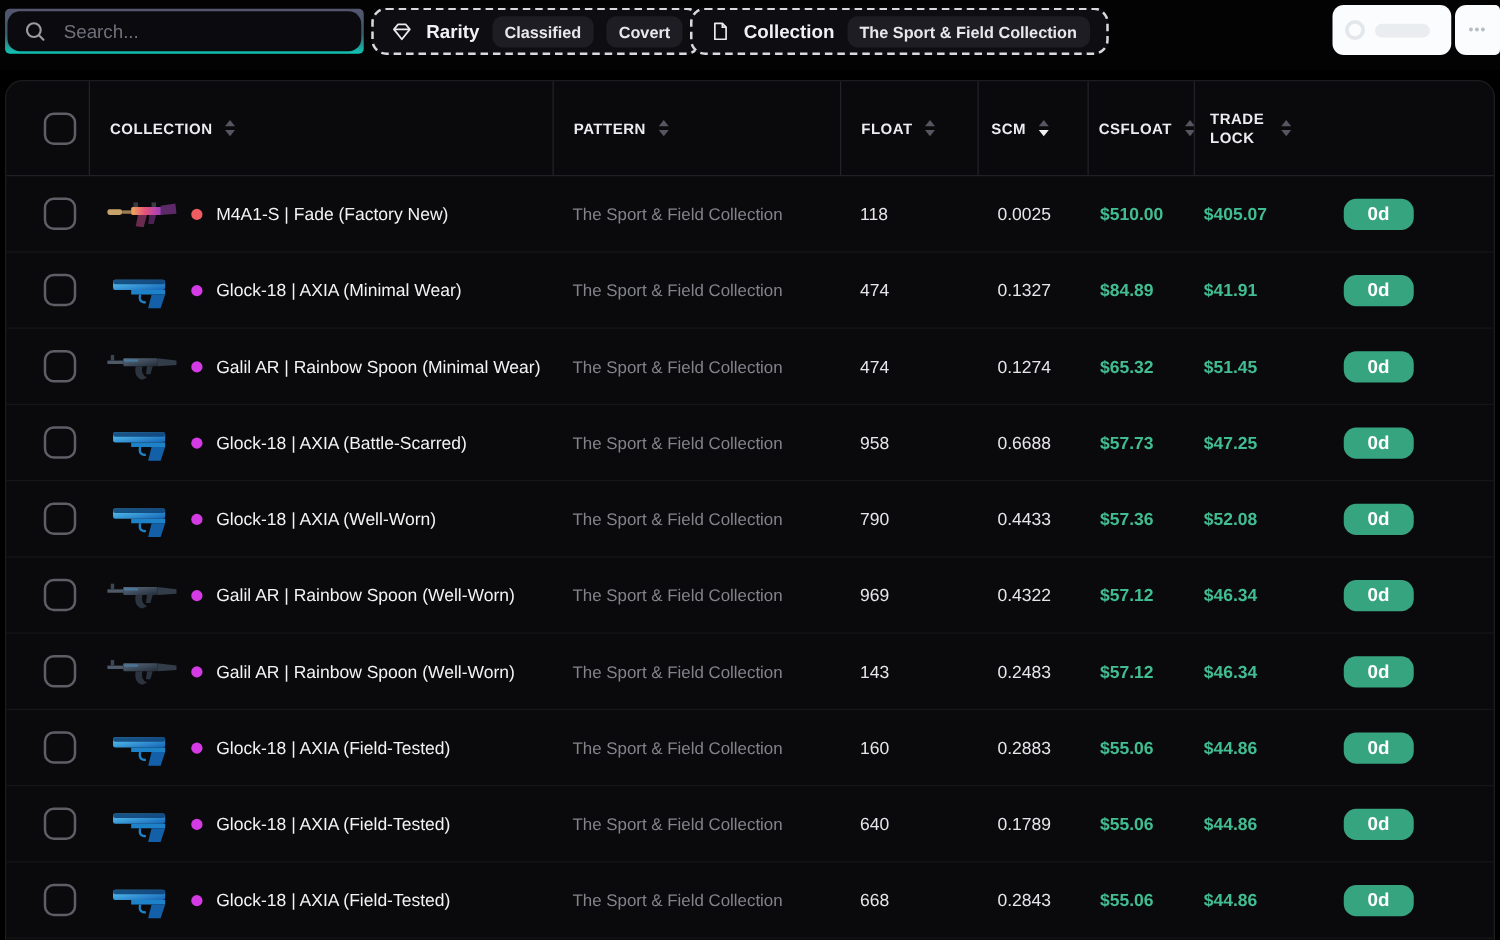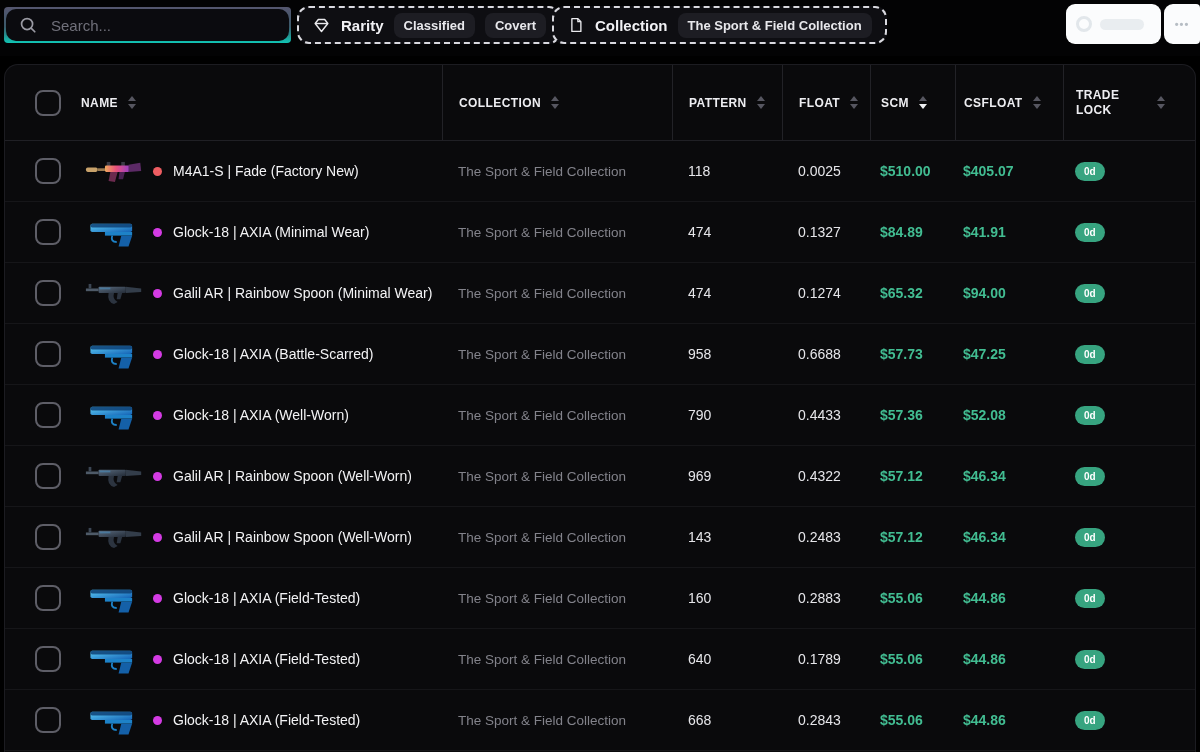--- a/index.html
+++ b/index.html
@@ -71,21 +71,21 @@
   .thumb { width:58px; height:42px; flex:0 0 auto; }
   .dot { width:9px; height:9px; border-radius:50%; margin:0 11px 0 10px; flex:0 0 auto; }
   .iname { color:#f3f3f5; font-size:14px; font-weight:500; white-space:nowrap; }
   .ccol  { color:#83838b; font-size:13.5px; padding-left:16px; white-space:nowrap; }
   .num   { color:#e6e6ea; font-size:14px; padding-left:16px; }
   .money { color:var(--price-green,#42bd92); font-size:14px; font-weight:700; }
   .money.scm { padding-left:10px; }
   .money.csf { padding-left:8px; }
   .lockcell { padding-left:12px; }
   .pill { display:inline-block; background:var(--badge-green,#37a480); color:#fff;
-          font-size:10px; font-weight:700; padding:4px 9px; border-radius:10px; }
+          font-size:15px; font-weight:700; padding:4px 19px; border-radius:10px; }
 
   .hidden-defs { position:absolute; width:0; height:0; overflow:hidden; }
 </style>
 </head>
 <body>
 
 <svg class="hidden-defs" aria-hidden="true">
   <defs>
     <linearGradient id="lgGlock" x1="0" y1="0" x2="1" y2="1">
       <stop offset="0" stop-color="#5ecdf5"></stop>
@@ -169,27 +169,20 @@
     <span>•••</span>
   </div>
 </div>
 
 <div class="table">
 
   <div class="thead cols">
     <div class="hcell checkbox-cell">
       <div class="checkbox" style="margin-left:0;"></div>
     </div>
-    <div class="hcell first">
-      <span>NAME</span>
-      <span class="sort">
-          <i class="up"></i>
-          <i class="down"></i>
-        </span>
-    </div>
     <div class="hcell div-l">
       <span>COLLECTION</span>
       <span class="sort">
           <i class="up"></i>
           <i class="down"></i>
         </span>
     </div>
     <div class="hcell div-l">
       <span>PATTERN</span>
       <span class="sort">
@@ -274,21 +267,21 @@
       <svg class="thumb">
             <use href="#gun-galil"></use>
           </svg>
       <span class="dot" style="background: rgb(212, 59, 228);"></span>
       <span class="iname">Galil AR | Rainbow Spoon (Minimal Wear)</span>
     </div>
     <div class="ccol">The Sport &amp; Field Collection</div>
     <div class="num">474</div>
     <div class="num">0.1274</div>
     <div class="money scm">$65.32</div>
-    <div class="money csf">$94.00</div>
+    <div class="money csf">$51.45</div>
     <div class="lockcell"><span class="pill">0d</span></div>
   </div>
 
   <div class="row cols">
     <div>
           <div class="checkbox"></div>
         </div>
     <div class="namecell">
       <svg class="thumb">
             <use href="#gun-glock"></use>

